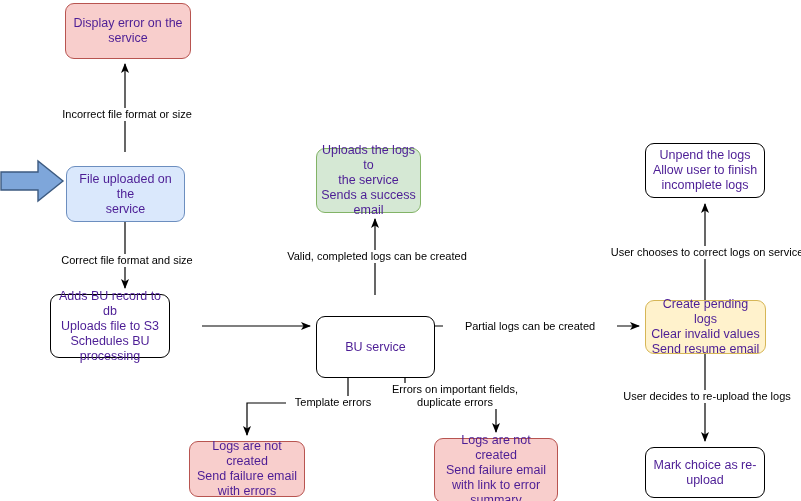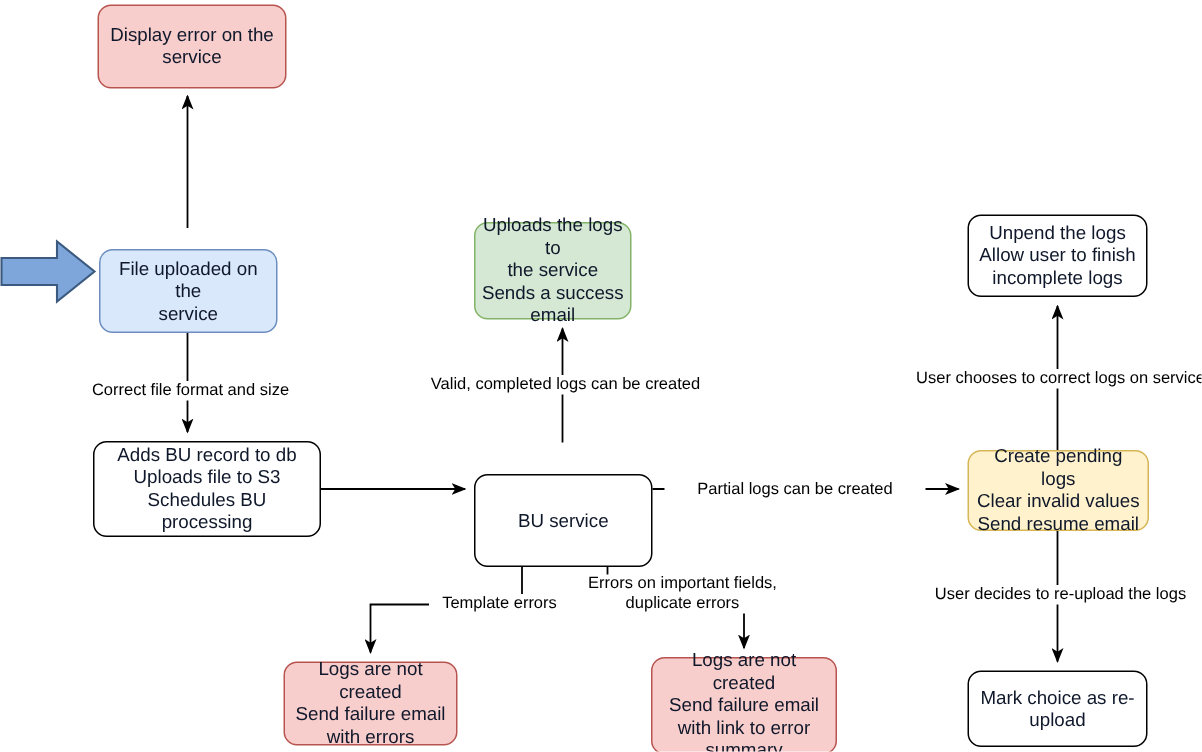--- a/index.html
+++ b/index.html
@@ -30,21 +30,21 @@
     position: absolute;
     box-sizing: border-box;
     border: 1px solid #000000;
     border-radius: 9px;
     display: flex;
     align-items: center;
     justify-content: center;
     text-align: center;
     font-size: 12.5px;
     line-height: 15px;
-    color: #0f172a;
+    color: #4c1d95;
     white-space: pre-line;
     padding: 2px 4px;
     background: #ffffff;
   }
   .edge-label {
     position: absolute;
     font-size: 11px;
     line-height: 13px;
     color: #000000;
     text-align: center;
@@ -109,21 +109,21 @@
   <svg class="block-arrow" style="left:0px; top:158px;" width="66" height="46" viewBox="0 0 66 46">
     <path d="M1,14 L38,14 L38,3 L63,23 L38,43 L38,32 L1,32 Z" fill="#7ea6da" stroke="#3c5a80" stroke-width="1.4" stroke-linejoin="miter"></path>
   </svg>
 
   <div class="node" style="left:65px; top:3px; width:126px; height:56px; background:#f8cecc; border-color:#b85450;">Display error on the
 service</div>
 
   <div class="node" style="left:66px; top:152px; width:119px; height:56px; background:#dae8fc; border-color:#6c8ebf;margin-top:14px;">File uploaded on the
 service</div>
 
-  <div class="node" style="left:62px; top:294px; width:152px; height:64px; background:#ffffff; border-color:#000000;">Adds BU record to db
+  <div class="node" style="left:50px; top:294px; width:120px; height:64px; background:#ffffff; border-color:#000000;">Adds BU record to db
 Uploads file to S3
 Schedules BU processing</div>
 
   <div class="node" style="left:316px; top:148px; width:105px; height:65px; background:#d5e8d4; border-color:#82b366;">Uploads the logs to
 the service
 Sends a success
 email</div>
 
   <div class="node" style="left:316px; top:295px; width:119px; height:62px; background:#ffffff; border-color:#000000;margin-top:21px;">BU service</div>
 
@@ -140,20 +140,21 @@
 Allow user to finish
 incomplete logs</div>
 
   <div class="node" style="left:645px; top:300px; width:121px; height:54px; background:#fff2cc; border-color:#d6b656;">Create pending logs
 Clear invalid values
 Send resume email</div>
 
   <div class="node" style="left:645px; top:447px; width:120px; height:51px; background:#ffffff; border-color:#000000;">Mark choice as re-
 upload</div>
 
+  <div class="edge-label" style="left:0px; top:108px; width:250px;">Incorrect file format or size</div>
 
   <div class="edge-label" style="left:0px; top:254px; width:250px;">Correct file format and size</div>
 
   <div class="edge-label" style="left:255px; top:250px; width:240px;">Valid, completed logs can be created</div>
 
   <div class="edge-label" style="left:443px; top:320px; width:170px;">Partial logs can be created</div>
 
   <div class="edge-label" style="left:595px; top:246px; width:220px;">User chooses to correct logs on service</div>
 
   <div class="edge-label" style="left:610px; top:390px; width:190px;">User decides to re-upload the logs</div>

